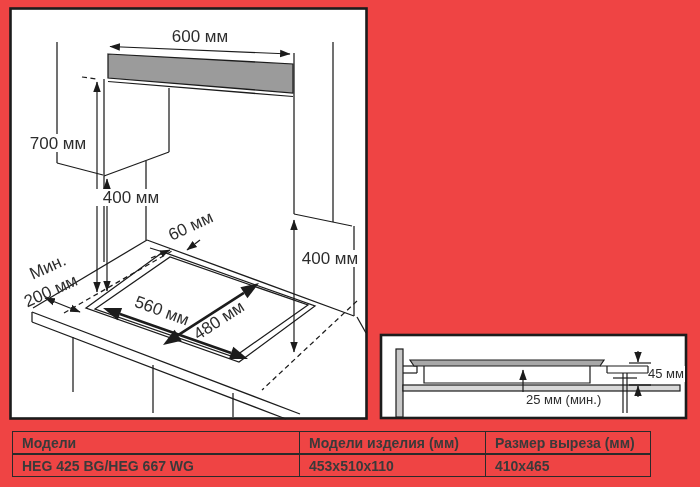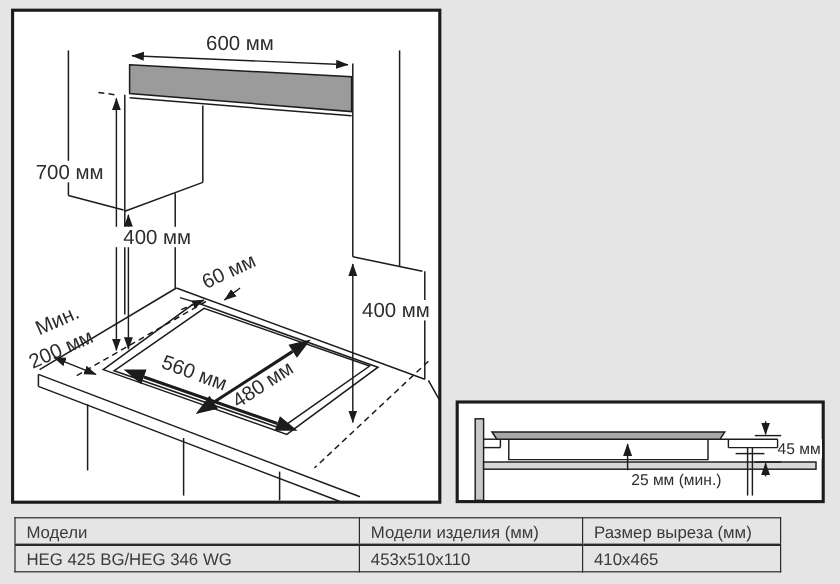--- a/index.html
+++ b/index.html
@@ -1,24 +1,24 @@
 <!DOCTYPE html>
 <html><head>
 <meta charset="utf-8">
 <style>
   html,body{margin:0;padding:0;background:#fff;}
-  .stage{position:relative;width:700px;height:487px;background:#e5e5e5;overflow:hidden;
+  .stage{position:relative;width:700px;height:487px;background:#ef4444;overflow:hidden;
          font-family:"Liberation Sans", sans-serif;}
   .art{position:absolute;left:0;top:0;width:700px;height:487px;}
   svg text{fill:#2d2d2d;font-family:"Liberation Sans", sans-serif;}
   .dim-label{font-size:17px;}
   .inset-label{font-size:13px;}
   .tbl{position:absolute;left:12px;top:431px;width:638px;border-collapse:collapse;
        table-layout:fixed;font-size:14px;color:#3a3a3a;}
-  .tbl th,.tbl td{border:1.6px solid #2a2a2a;font-weight:normal;text-align:left;
+  .tbl th,.tbl td{border:1.6px solid #2a2a2a;font-weight:bold;text-align:left;
        height:21px;padding:0 0 0 9px;white-space:nowrap;overflow:hidden;}
   .tbl thead th{border-bottom:2.2px solid #2a2a2a;}
   .c0{width:287px;} .c1{width:186px;} .c2{width:165px;}
 </style>
 </head>
 <body>
 
 <div class="stage">
 
   <svg class="art" viewBox="0 0 700 487">
@@ -166,20 +166,20 @@
       </colgroup>
     <thead>
       <tr>
         <th>Модели</th>
         <th>Модели изделия (мм)</th>
         <th>Размер выреза (мм)</th>
       </tr>
     </thead>
     <tbody>
       <tr>
-        <td>HEG 425 BG/HEG 346 WG</td>
+        <td>HEG 425 BG/HEG 667 WG</td>
         <td>453x510x110</td>
         <td>410x465</td>
       </tr>
     </tbody>
   </table>
 
 </div>
 
 </body></html>

